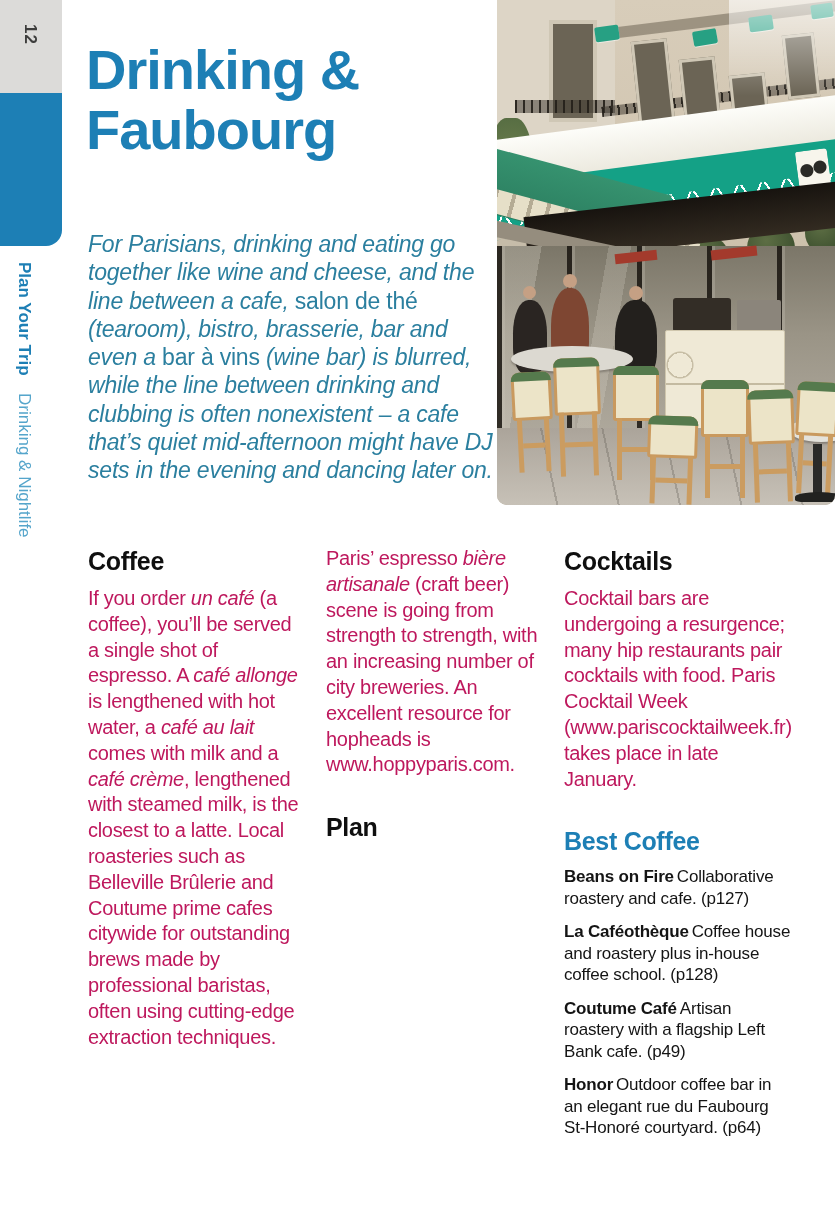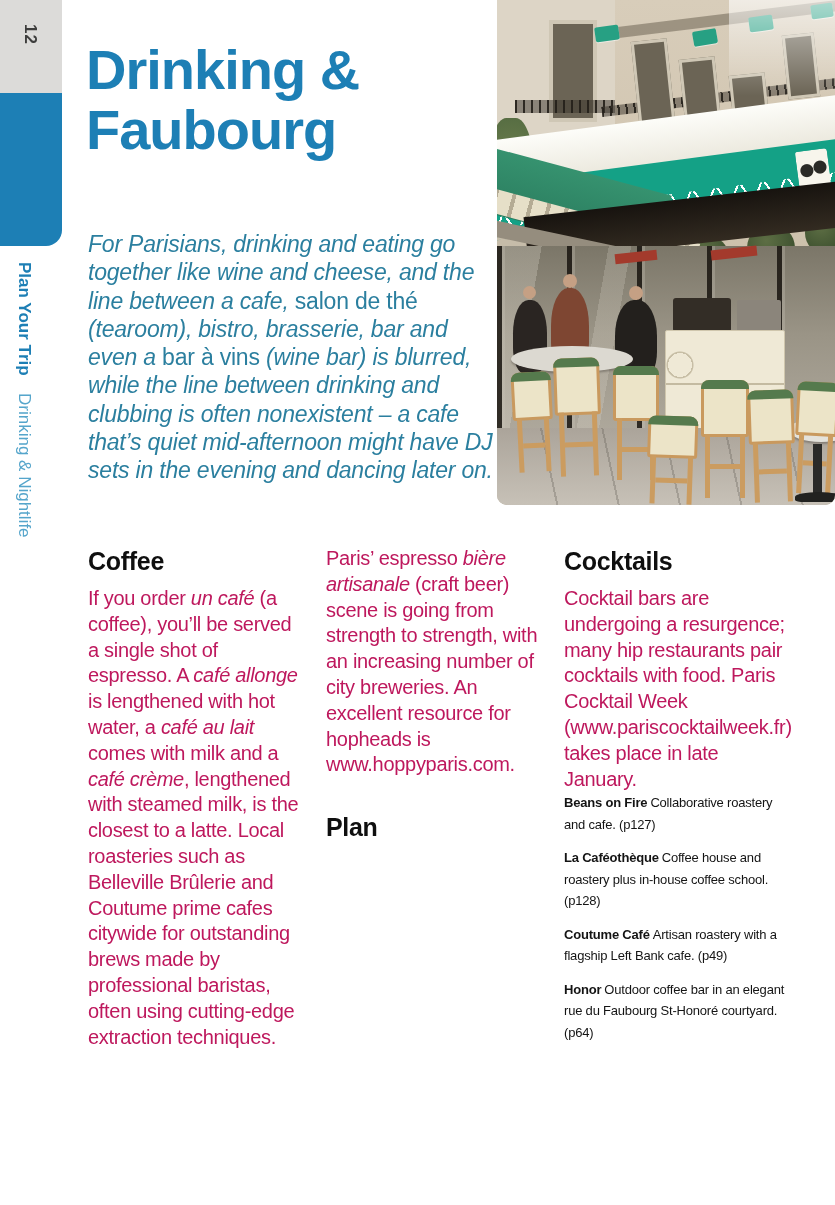--- a/index.html
+++ b/index.html
@@ -28,21 +28,21 @@
   
   .col{position:absolute;top:546px;}
   .col1{left:88px;width:218px;}
   .col2{left:326px;width:222px;}
   .col3{left:564px;width:230px;}
   .col h2{margin:0 0 10px;font-size:25px;line-height:30px;font-weight:bold;color:#0f0f0f;letter-spacing:-0.3px;}
   .col h2.mt{margin-top:34px;}
   .col h2.blue{color:#1d7fb5;}
   .col p.body{margin:0;font-size:20px;line-height:25.8px;color:#be185d;letter-spacing:-0.3px;overflow-wrap:break-word;}
   .col p.body .it{font-style:italic;}
-  .entry{margin:0 0 12px;font-size:13px;line-height:21.5px;color:#141414;letter-spacing:-0.2px;}
+  .entry{margin:0 0 12px;font-size:17px;line-height:21.5px;color:#141414;letter-spacing:-0.2px;}
   .entry b{font-weight:bold;margin-right:3px;}
 
   
   .photo{position:absolute;left:497px;top:0;width:338px;height:505px;overflow:hidden;
          border-radius:0 0 10px 10px;
          background:linear-gradient(180deg,#d8cdba 0%,#cfc3ae 45%,#beb29d 70%,#b1a793 100%);}
   .ph{position:absolute;}
   .bldg-left{left:0;top:0;width:118px;height:305px;background:#ddd5c6;}
   .win{background:#6b6455;border:4px solid #cfc7b5;}
   .w1{left:52px;top:20px;width:40px;height:94px;}
@@ -245,20 +245,21 @@
   </div>
 
   <div class="col col2">
     <p class="body"><span>Paris’ espresso </span><span class="it">bière artisanale</span><span> (craft beer) scene is going from strength to strength, with an increasing number of city breweries. An excellent resource for hopheads is www.hoppyparis.com.</span></p>
     <h2 class="mt">Plan</h2>
   </div>
 
   <div class="col col3">
     <h2>Cocktails</h2>
     <p class="body"><span>Cocktail bars are undergoing a resurgence; many hip restaurants pair cocktails with food. Paris Cocktail Week (www.pariscocktailweek.fr) takes place in late January.</span></p>
+    <h2 class="mt blue">Best Coffee</h2>
     <p class="entry">
       <b>Beans on Fire</b><span>Collaborative roastery and cafe. (p127)</span>
     </p>
     <p class="entry">
       <b>La Caféothèque</b><span>Coffee house and roastery plus in-house coffee school. (p128)</span>
     </p>
     <p class="entry">
       <b>Coutume Café</b><span>Artisan roastery with a flagship Left Bank cafe. (p49)</span>
     </p>
     <p class="entry">

